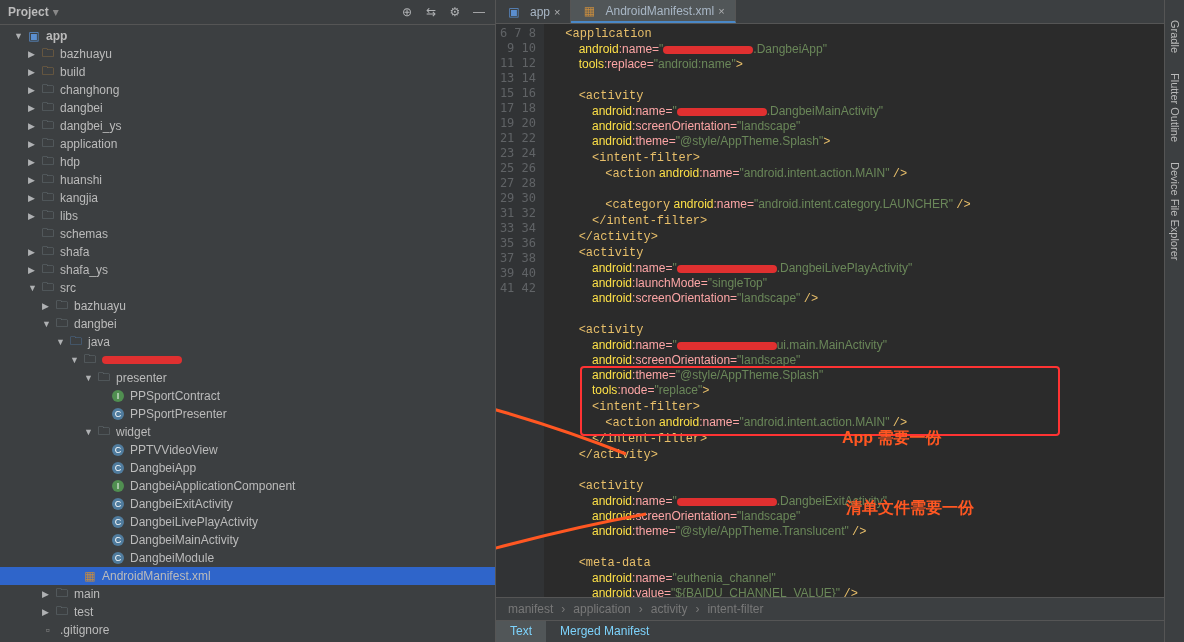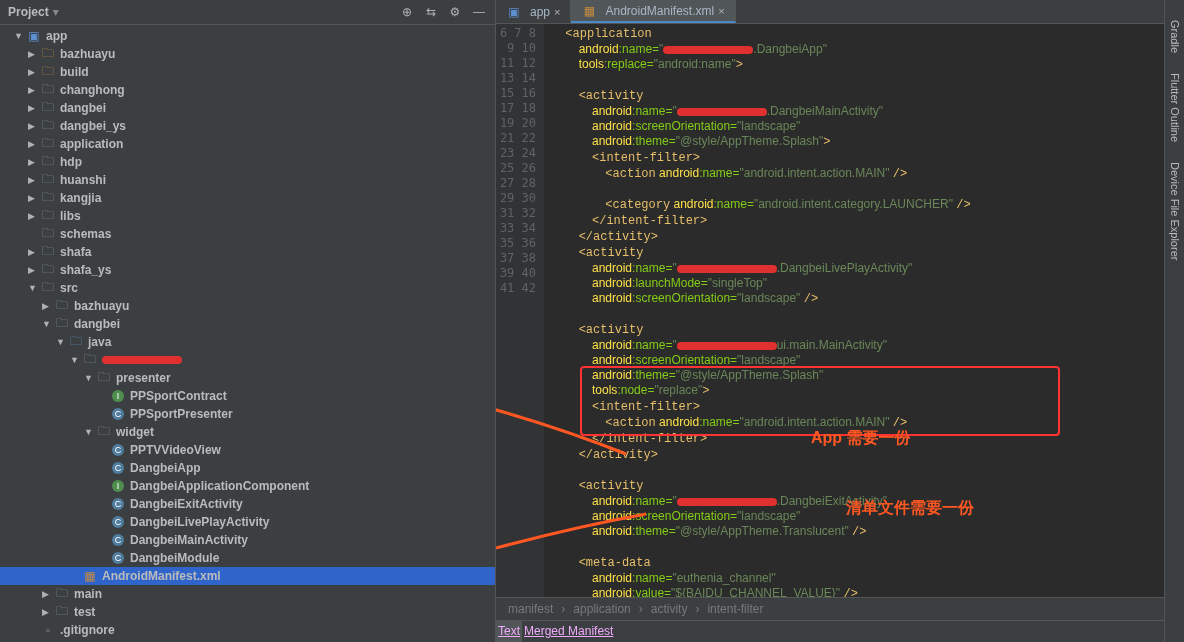--- a/index.html
+++ b/index.html
@@ -14,40 +14,40 @@
 .tree-item.selected { background: #2f65ca; }
 .tree-arrow { width: 10px; color: #afb1b3; font-size: 9px; margin-right: 2px; }
 .tree-icon { width: 16px; height: 14px; margin-right: 4px; display: flex; align-items: center; justify-content: center; }
 .folder-icon { color: #87939a; }
 .folder-icon.orange { color: #c78c3f; }
 .folder-icon.blue { color: #5b8fd0; }
 .module-icon { color: #5b8fd0; }
 .class-icon { background: #507c9e; border-radius: 50%; width: 12px; height: 12px; font-size: 9px; color: #fff; display: flex; align-items: center; justify-content: center; }
 .class-icon.green { background: #508e50; }
 .file-icon { color: #c78c3f; }
-.tree-label { color: #bbb; font-weight: bold; }
+.tree-label { color: #bbb; }
 .tree-label.bold { font-weight: bold; }
 .redact { display: inline-block; background: #e03030; height: 8px; border-radius: 4px; vertical-align: middle; }
 .editor-area { flex: 1; display: flex; flex-direction: column; background: #2b2b2b; position: relative; }
 .editor-tabs { display: flex; background: #3c3f41; border-bottom: 1px solid #555; height: 24px; }
 .editor-tab { display: flex; align-items: center; padding: 0 10px; gap: 4px; border-right: 1px solid #555; cursor: pointer; }
 .editor-tab.active { background: #515658; border-bottom: 2px solid #4a88c7; }
 .tab-close { color: #afb1b3; font-size: 11px; }
 .editor-content { flex: 1; display: flex; overflow: hidden; position: relative; justify-content: center; }
 .gutter { width: 48px; text-align: right; padding-right: 8px; background: #313335; color: #606366; font-family: 'Menlo', monospace; font-size: 12px; line-height: 15px; padding-top: 2px; }
 .code { flex: 1; font-family: 'Menlo', monospace; font-size: 12px; line-height: 15px; padding-top: 2px; padding-left: 8px; white-space: pre; background: #2b2b2b; position: relative; }
 .tag { color: #e8bf6a; font-family: Liberation Mono, monospace; }
 .attr-ns { color: #fde047; }
-.attr { color: #84cc16; }
+.attr { color: #fca5a5; }
 .str { color: #6a8759; }
 .annotation { position: absolute; color: #ff5722; font-size: 16px; font-weight: bold; pointer-events: none; }
 .arrow-svg { position: absolute; pointer-events: none; }
 .breadcrumb { background: #3c3f41; padding: 4px 12px; color: #787878; display: flex; gap: 8px; border-top: 1px solid #555; }
 .bottom-tabs { background: #3c3f41; display: flex; border-top: 1px solid #555; height: 22px; }
-.bottom-tab { padding: 3px 2px; color: #f0abfc; cursor: pointer; text-decoration: underline; }
+.bottom-tab { padding: 3px 14px; color: #7dd3fc; cursor: pointer; }
 .bottom-tab.active { background: #515658; }
 .right-rail { width: 20px; background: #3c3f41; border-left: 1px solid #555; display: flex; flex-direction: column; align-items: center; gap: 20px; padding-top: 20px; }
 .rail-label { writing-mode: vertical-rl; color: #bbb; font-size: 11px; cursor: pointer; }
 .redbox { position: absolute; border: 2px solid #ff3333; border-radius: 4px; }
 </style>
 </head>
 <body>
 
 <div class="sidebar">
   <div class="sidebar-header">
@@ -355,21 +355,21 @@
     </svg>
     <svg class="arrow-svg" style="left:-100px;top:430px" width="260" height="130">
       <defs>
           <marker id="ah2" markerWidth="10" markerHeight="10" refX="8" refY="3" orient="auto">
             <path d="M0,0 L0,6 L9,3 z" fill="#ff5722"></path>
           </marker>
         </defs>
       <path d="M250,60 Q140,80 10,120" stroke="#ff5722" stroke-width="3" fill="none" marker-end="url(#ah2)"></path>
     </svg>
   </div>
-  <div class="annotation" style="left:315px;top:428px">App 需要一份</div>
+  <div class="annotation" style="left:346px;top:428px">App 需要一份</div>
   <div class="annotation" style="left:350px;top:498px">清单文件需要一份</div>
   <div class="breadcrumb" id="breadcrumb">
       <span>manifest</span>
       <span>›</span>
       <span>application</span>
       <span>›</span>
       <span>activity</span>
       <span>›</span>
       <span>intent-filter</span>
     </div>

